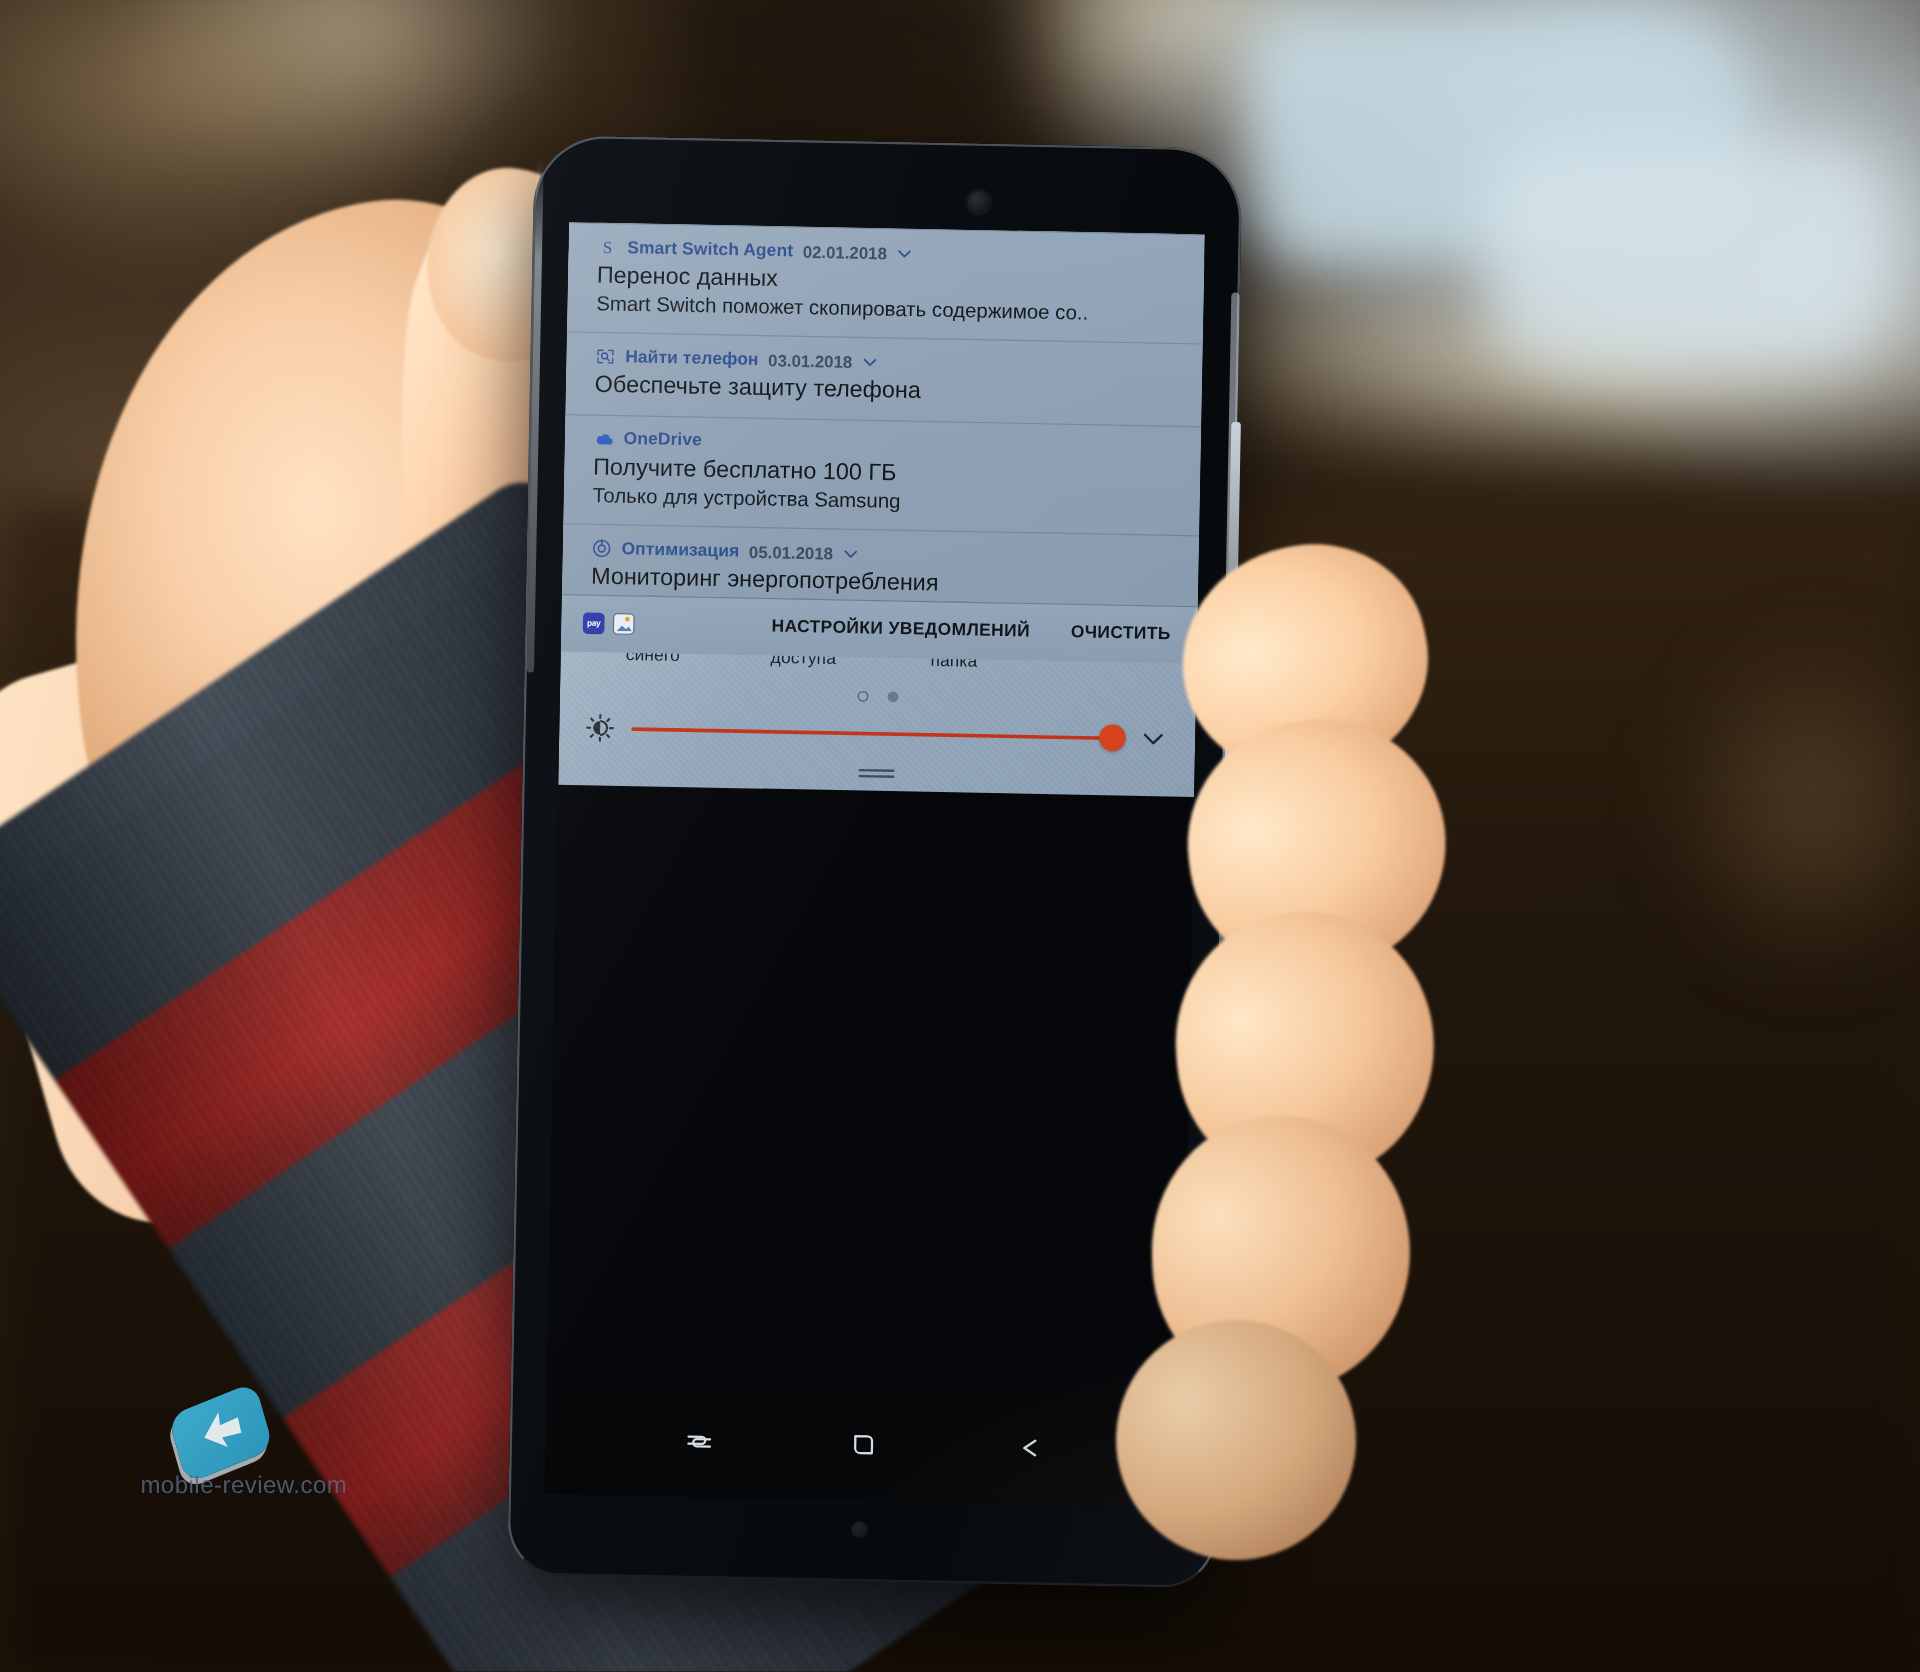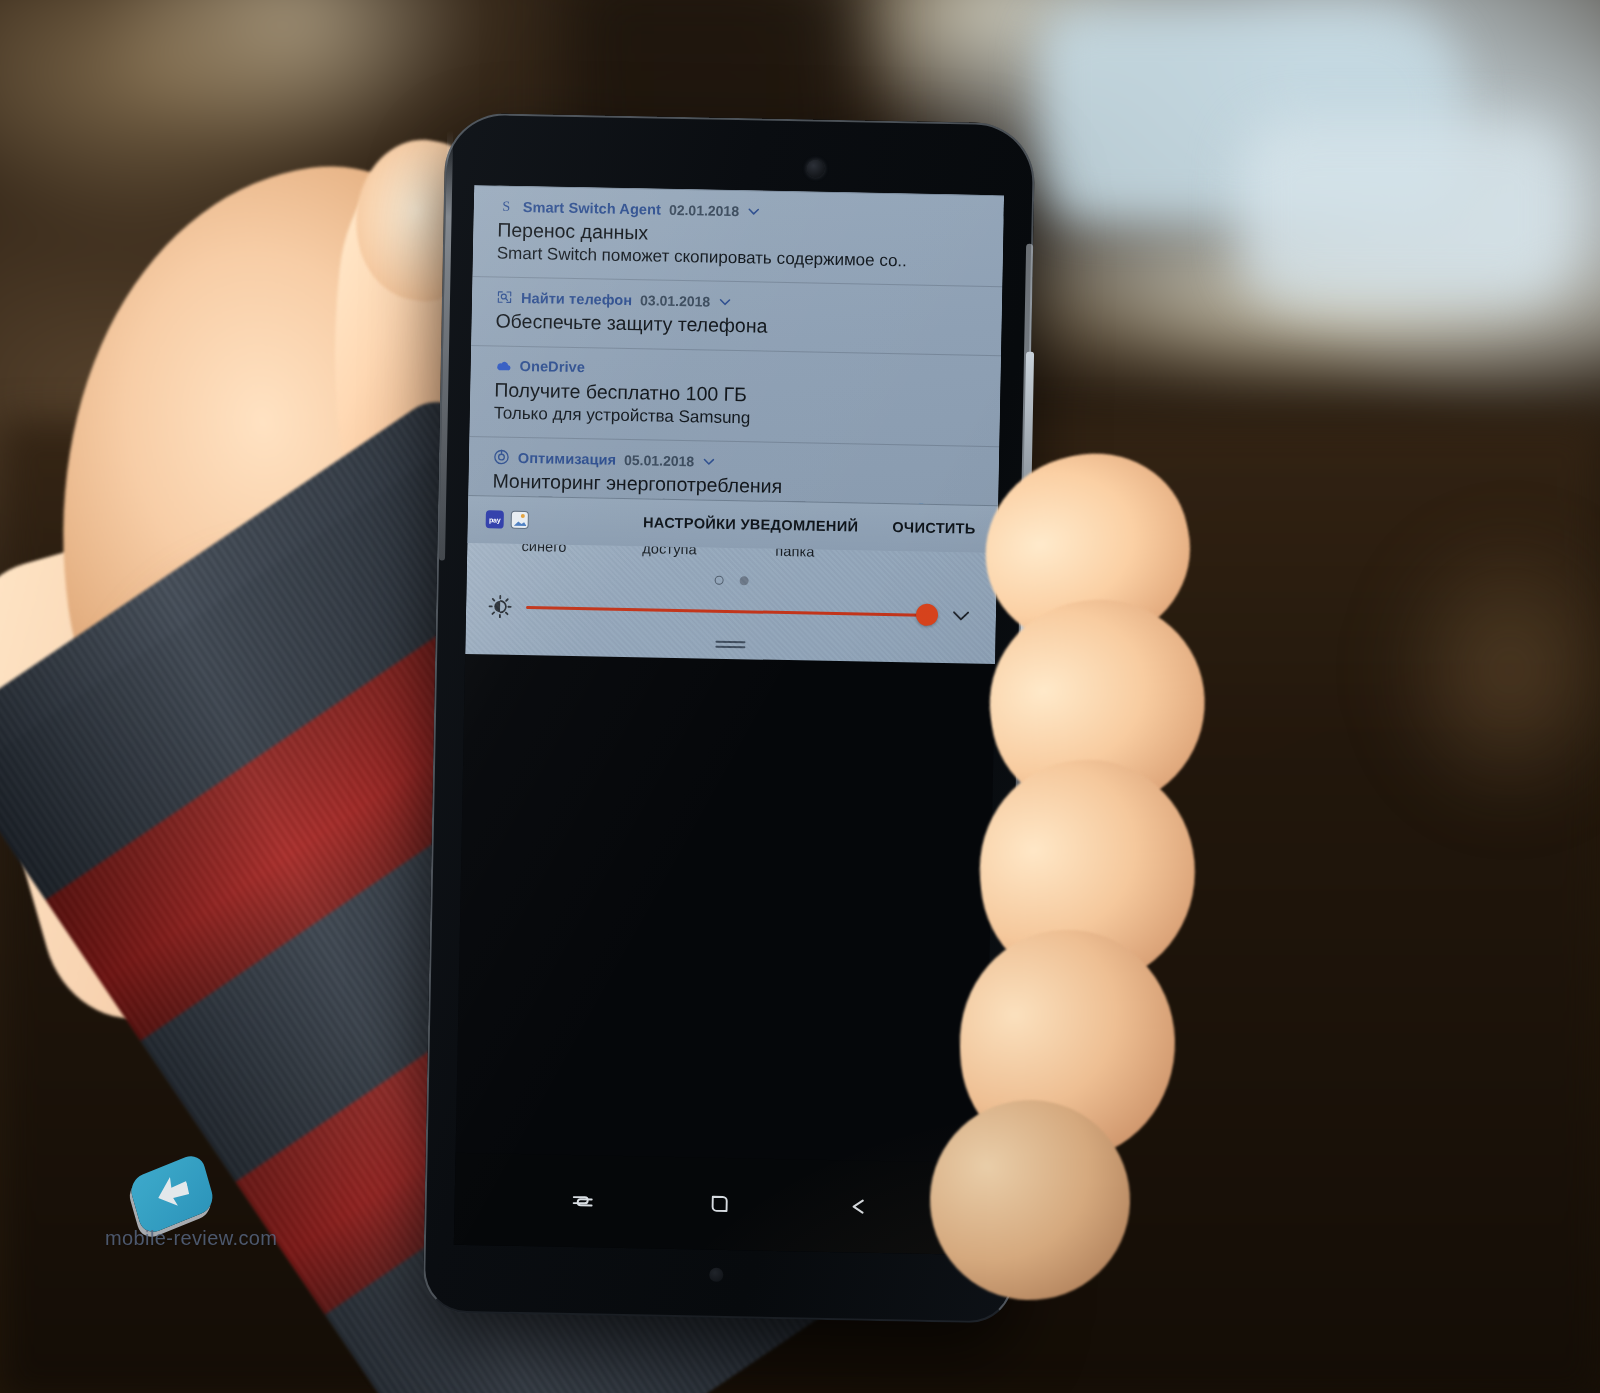--- a/index.html
+++ b/index.html
@@ -335,21 +335,21 @@
     position: absolute; inset: 0; pointer-events: none;
     background: linear-gradient(118deg, rgba(255,255,255,0.10) 0%, rgba(255,255,255,0.02) 28%, rgba(0,0,0,0.0) 55%, rgba(0,0,0,0.06) 100%);
   }
   .screen-warmcast {
     position: absolute; inset: 0; pointer-events: none;
     background: radial-gradient(ellipse 700px 520px at 120% 120%, rgba(255,196,120,0.10), rgba(0,0,0,0) 70%);
   }
 
   
   #watermark {
-    position: absolute; left: 105px; top: 1165px; width: 230px; height: 120px;
+    position: absolute; left: 117px; top: 1165px; width: 230px; height: 120px;
     opacity: 0.95;
     text-decoration: underline;
   }
   .wm-logo {
     position: absolute; left: 28px; top: 0px; width: 78px; height: 58px;
     background: linear-gradient(150deg, #3fb2d6, #2e9cc4);
     border-radius: 16px;
     transform: rotate(-22deg) skewX(-6deg);
     box-shadow: -3px 4px 0 rgba(225,235,245,0.75);
   }

